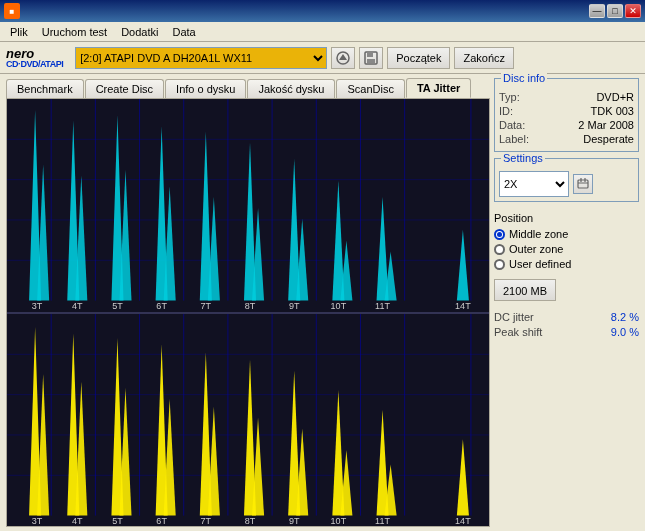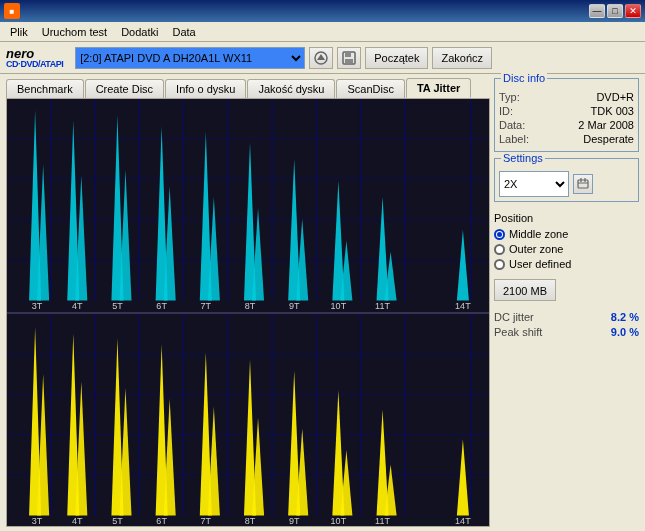--- a/index.html
+++ b/index.html
@@ -97,23 +97,23 @@
       font-style: italic;
     }
     .nero-logo-bottom {
       color: #0033cc;
       font-weight: bold;
       font-size: 9px;
       letter-spacing: -0.5px;
     }
     .drive-select {
       height: 22px;
-      width: 230px;
-      font-size: 11px;
-      background: #3b82f6;
+      width: 252px;
+      font-size: 11px;
+      background: #eab308;
       border: 1px solid #7f9db9;
     }
     .toolbar-btn {
       height: 22px;
       padding: 0 4px;
       background: linear-gradient(to bottom, #f0f0ee, #dcdad5);
       border: 1px solid #aca899;
       cursor: pointer;
       display: flex;
       align-items: center;
@@ -298,21 +298,21 @@
       margin-top: 4px;
       display: flex;
       flex-direction: column;
       gap: 3px;
     }
     .stat-row {
       display: flex;
       justify-content: space-between;
     }
     .stat-label { font-size: 11px; color: #444; }
-    .stat-value { font-size: 11px; color: #0033cc; font-weight: bold; }
+    .stat-value { font-size: 11px; color: #0033cc; font-weight: normal; }
 
     
     .chart-svg {
       position: absolute;
       top: 0; left: 0;
       width: 100%; height: 100%;
     }
   </style>
 </head>
 <body>

